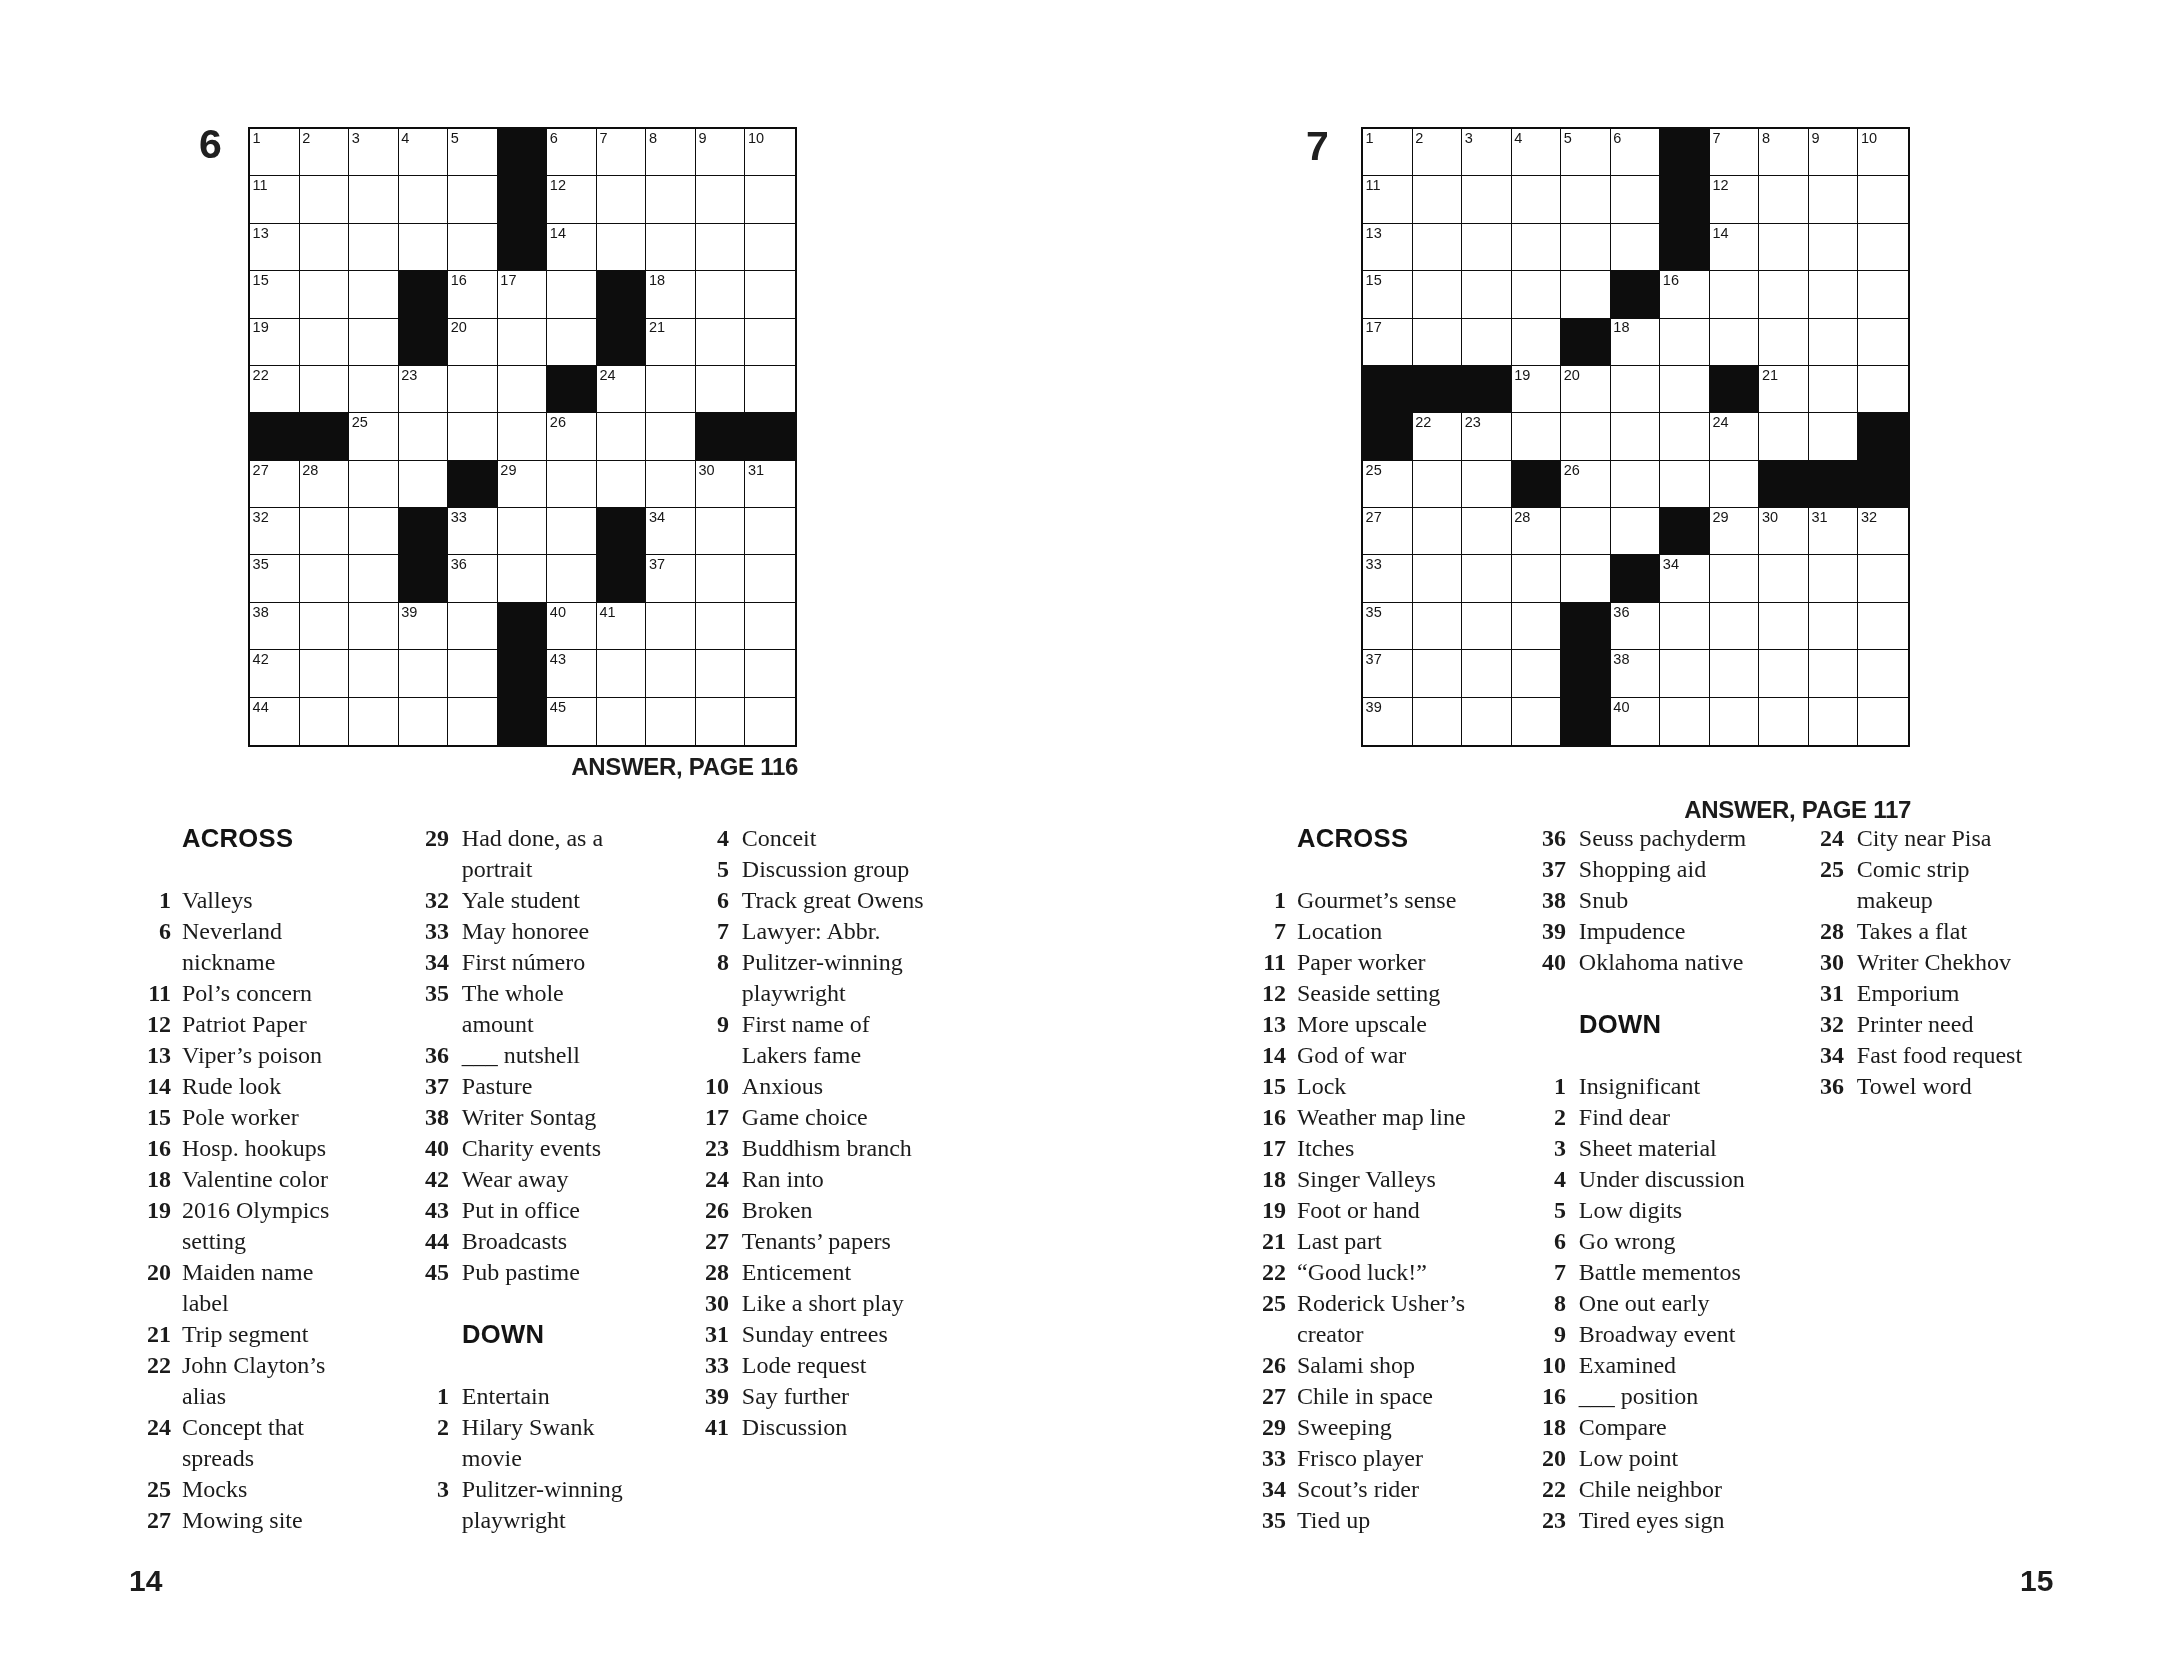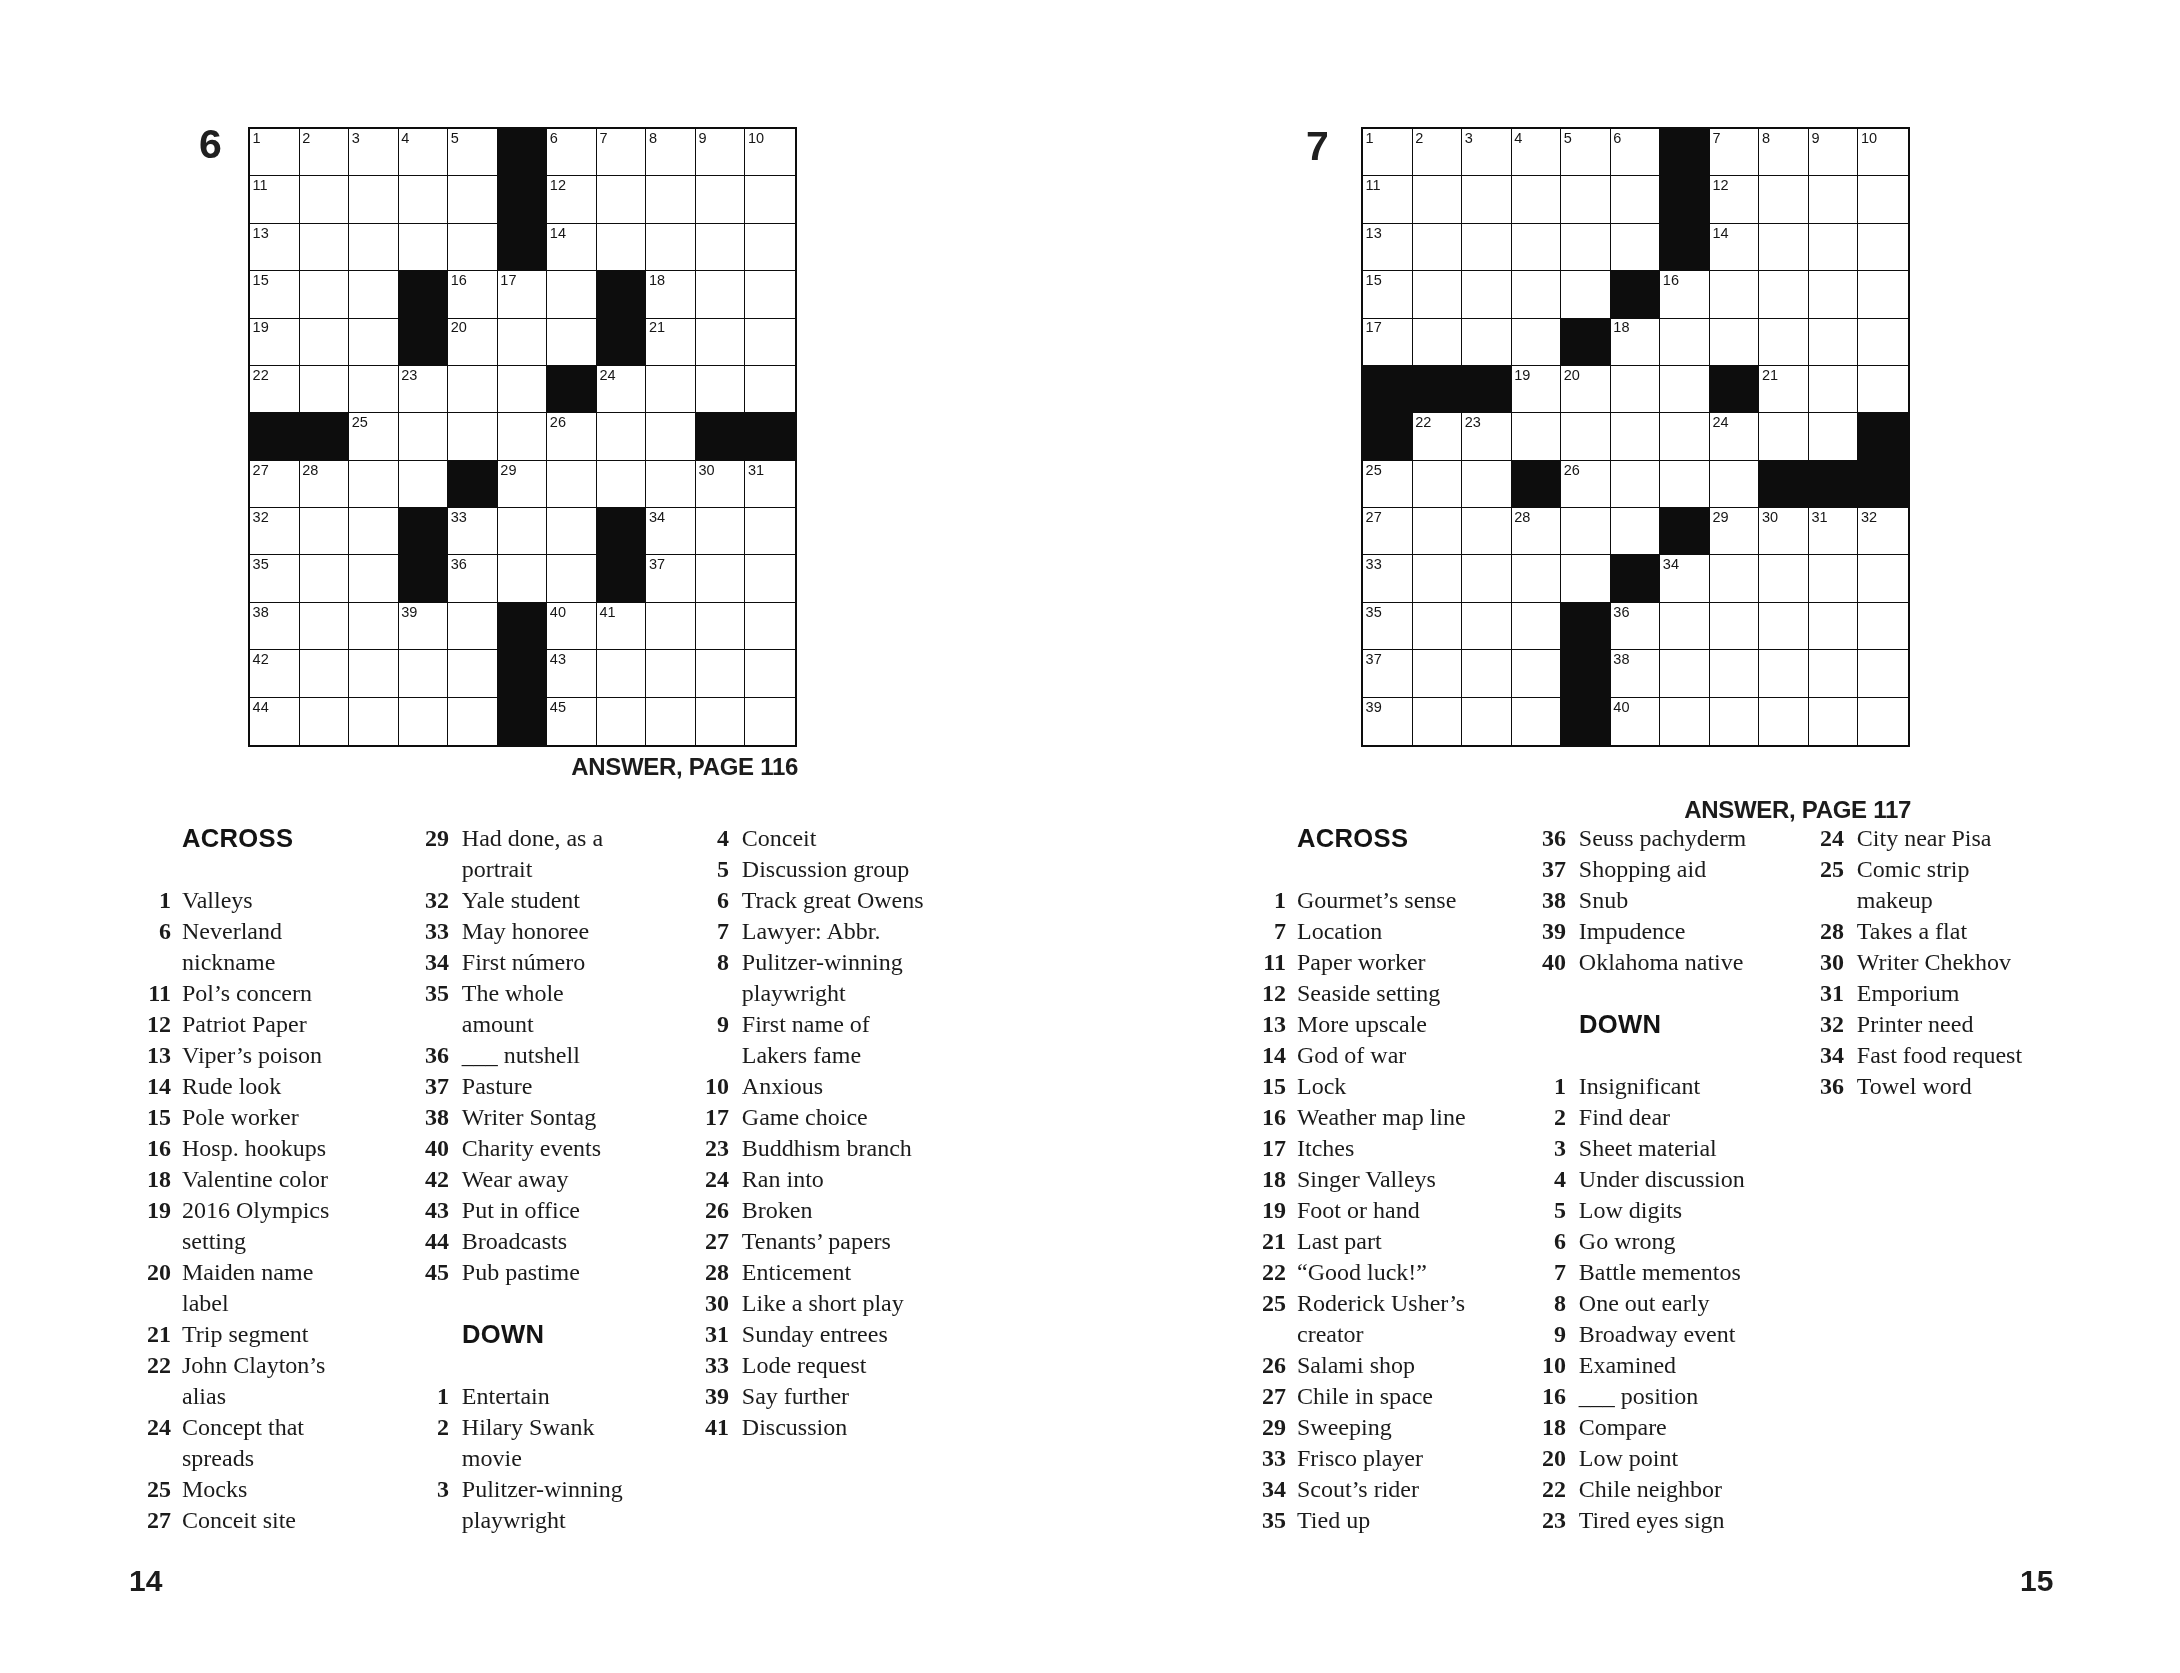--- a/index.html
+++ b/index.html
@@ -296,21 +296,21 @@
         <div class="entry"><span class="cnum" style="width: 36px; margin-right: 11px;">19</span><span class="ctext">2016 Olympics
 setting</span></div>
         <div class="entry"><span class="cnum" style="width: 36px; margin-right: 11px;">20</span><span class="ctext">Maiden name
 label</span></div>
         <div class="entry"><span class="cnum" style="width: 36px; margin-right: 11px;">21</span><span class="ctext">Trip segment</span></div>
         <div class="entry"><span class="cnum" style="width: 36px; margin-right: 11px;">22</span><span class="ctext">John Clayton’s
 alias</span></div>
         <div class="entry"><span class="cnum" style="width: 36px; margin-right: 11px;">24</span><span class="ctext">Concept that
 spreads</span></div>
         <div class="entry"><span class="cnum" style="width: 36px; margin-right: 11px;">25</span><span class="ctext">Mocks</span></div>
-        <div class="entry"><span class="cnum" style="width: 36px; margin-right: 11px;">27</span><span class="ctext">Conceit site</span></div>
+        <div class="entry"><span class="cnum" style="width: 36px; margin-right: 11px;">27</span><span class="ctext">Mowing site</span></div>
       </div>
       <div class="clue-col" style="left: 413px; top: 823px;">
         <div class="entry"><span class="cnum" style="width: 36px; margin-right: 12.8px;">29</span><span class="ctext">Had done, as a
 portrait</span></div>
         <div class="entry"><span class="cnum" style="width: 36px; margin-right: 12.8px;">32</span><span class="ctext">Yale student</span></div>
         <div class="entry"><span class="cnum" style="width: 36px; margin-right: 12.8px;">33</span><span class="ctext">May honoree</span></div>
         <div class="entry"><span class="cnum" style="width: 36px; margin-right: 12.8px;">34</span><span class="ctext">First número</span></div>
         <div class="entry"><span class="cnum" style="width: 36px; margin-right: 12.8px;">35</span><span class="ctext">The whole
 amount</span></div>
         <div class="entry"><span class="cnum" style="width: 36px; margin-right: 12.8px;">36</span><span class="ctext">___ nutshell</span></div>

